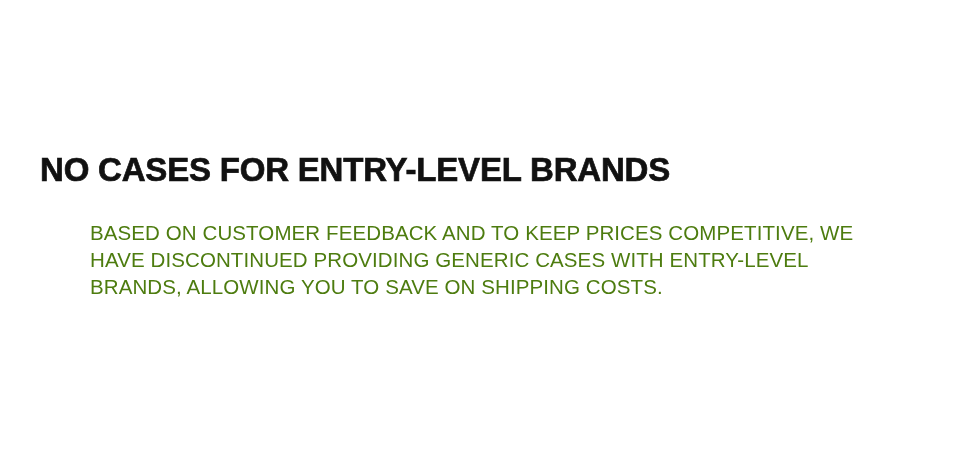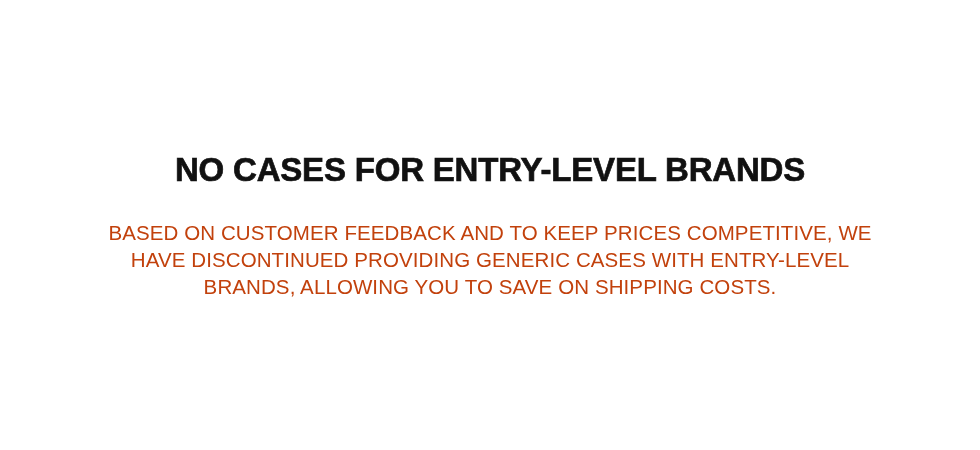--- a/index.html
+++ b/index.html
@@ -23,21 +23,21 @@
     display: block;
     position: relative;
   }
 
   .promo-inner {
     position: absolute;
     left: 50%;
     transform: translateX(-50%);
     top: 150px;
     width: 900px;
-    text-align: center;
+    text-align: left;
   }
 
   .promo-heading {
     margin: 0;
     font-family: "Liberation Sans", "DejaVu Sans", sans-serif;
     font-size: 33px;
     line-height: 40px;
     font-weight: 700;
     letter-spacing: -0.2px;
     color: #111111;
@@ -47,21 +47,21 @@
   }
 
   .promo-body {
     margin: 0;
     padding-top: 29px;
     font-family: "Liberation Sans", "DejaVu Sans", sans-serif;
     font-size: 20.5px;
     line-height: 27px;
     font-weight: 400;
     letter-spacing: 0.1px;
-    color: #c2410c;
+    color: #4d7c0f;
     text-transform: uppercase;
     width: 800px;
     margin-left: auto;
     margin-right: auto;
   }
 </style>
 </head>
 <body>
 
 <div class="promo-banner">

